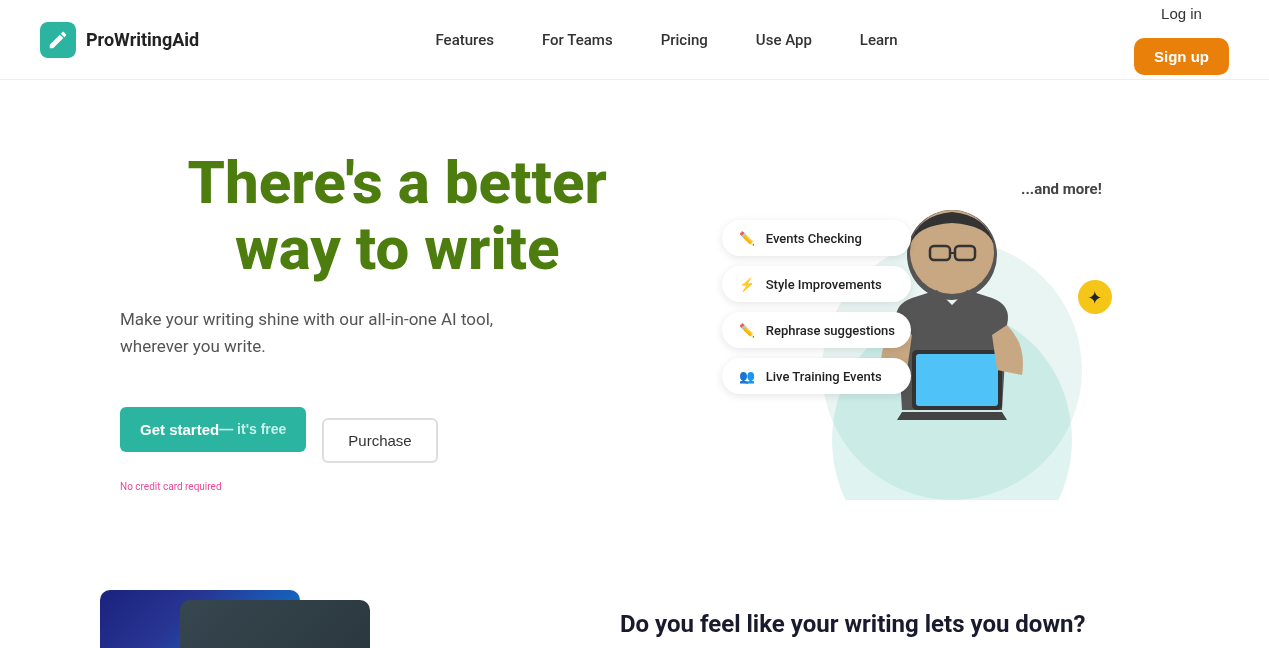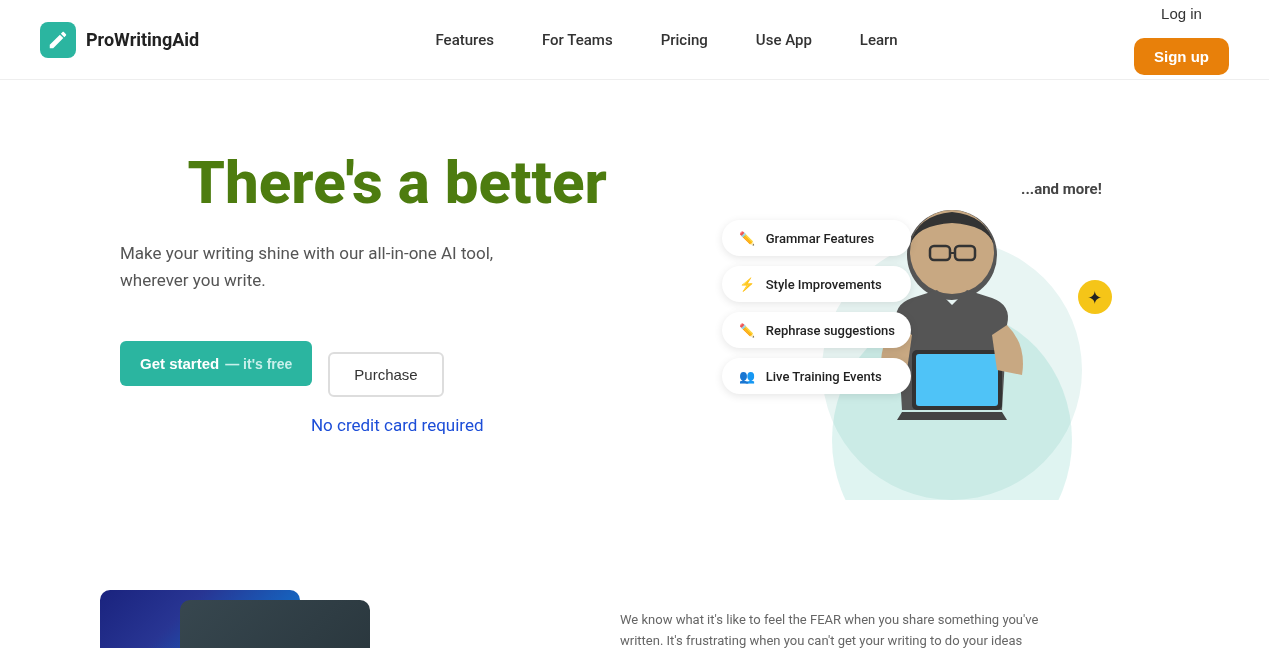--- a/index.html
+++ b/index.html
@@ -124,44 +124,41 @@
     .btn-get-started {
       background: #2bb5a0;
       color: #fff;
       border: none;
       border-radius: 6px;
       padding: 14px 20px;
       font-size: 15px;
       font-weight: 600;
       cursor: pointer;
       display: flex;
-      align-items: center;
-      gap: 6px;
       white-space: nowrap;
     }
     .btn-get-started .free-tag {
       color: #c8f0eb;
       font-weight: 700;
       font-size: 14px;
     }
     .btn-purchase {
       background: #fff;
       color: #333;
       border: 2px solid #ddd;
       border-radius: 6px;
       padding: 12px 24px;
       font-size: 15px;
       font-weight: 500;
       cursor: pointer;
       margin-top: 22px;
     }
     .no-cc {
-      font-size: 17px;
-      color: #1d4ed8;
-      text-align: center;
+      font-size: 10px;
+      color: #ec4899;
     }
 
     
     .hero-right {
       flex: 1;
       position: relative;
       height: 380px;
       display: flex;
       align-items: center;
       justify-content: center;
@@ -320,20 +317,21 @@
   <div class="nav-right">
     <button class="btn-login">Log in</button>
     <button class="btn-signup">Sign up</button>
   </div>
 </nav>
 
 <section class="hero">
   <div class="hero-left">
     <h1 class="hero-headline">
       <span>There's a better</span><br>
+      <span>way to write</span>
     </h1>
     <p class="hero-subtext">Make your writing shine with our all-in-one AI tool, wherever you write.</p>
     <div class="hero-cta">
       <button class="btn-get-started">
         <span>Get started</span>
         <span class="free-tag">— it's free</span>
       </button>
       <button class="btn-purchase">Purchase</button>
     </div>
     <p class="no-cc">No credit card required</p>
@@ -365,21 +363,21 @@
 
         <path d="M120 252 L220 252 L225 260 L115 260Z" fill="#444"></path>
 
         <path d="M115 165 Q95 185 100 215 L125 210 L130 175Z" fill="#c8a882"></path>
         <path d="M225 165 Q245 185 240 215 L215 210 L210 175Z" fill="#c8a882"></path>
       </svg>
 
       <div class="feature-cards">
         <div class="feature-card">
           <span class="card-icon">✏️</span>
-          <span>Grammar Features</span>
+          <span>Events Checking</span>
         </div>
         <div class="feature-card">
           <span class="card-icon">⚡</span>
           <span>Style Improvements</span>
         </div>
         <div class="feature-card">
           <span class="card-icon">✏️</span>
           <span>Rephrase suggestions</span>
         </div>
         <div class="feature-card">
@@ -401,15 +399,18 @@
     <div class="card-starry">
       <div class="card-starry-swirls"></div>
     </div>
 
     <div class="card-dark">
       
     </div>
   </div>
 
   <div class="bottom-right">
+    <h2 class="bottom-headline">
+      Do you feel like your writing lets you down?
+    </h2>
     <p class="bottom-text">We know what it's like to feel the FEAR when you share something you've written. It's frustrating when you can't get your writing to do your ideas justice.</p>
   </div>
 </section>
 
 </body></html>

